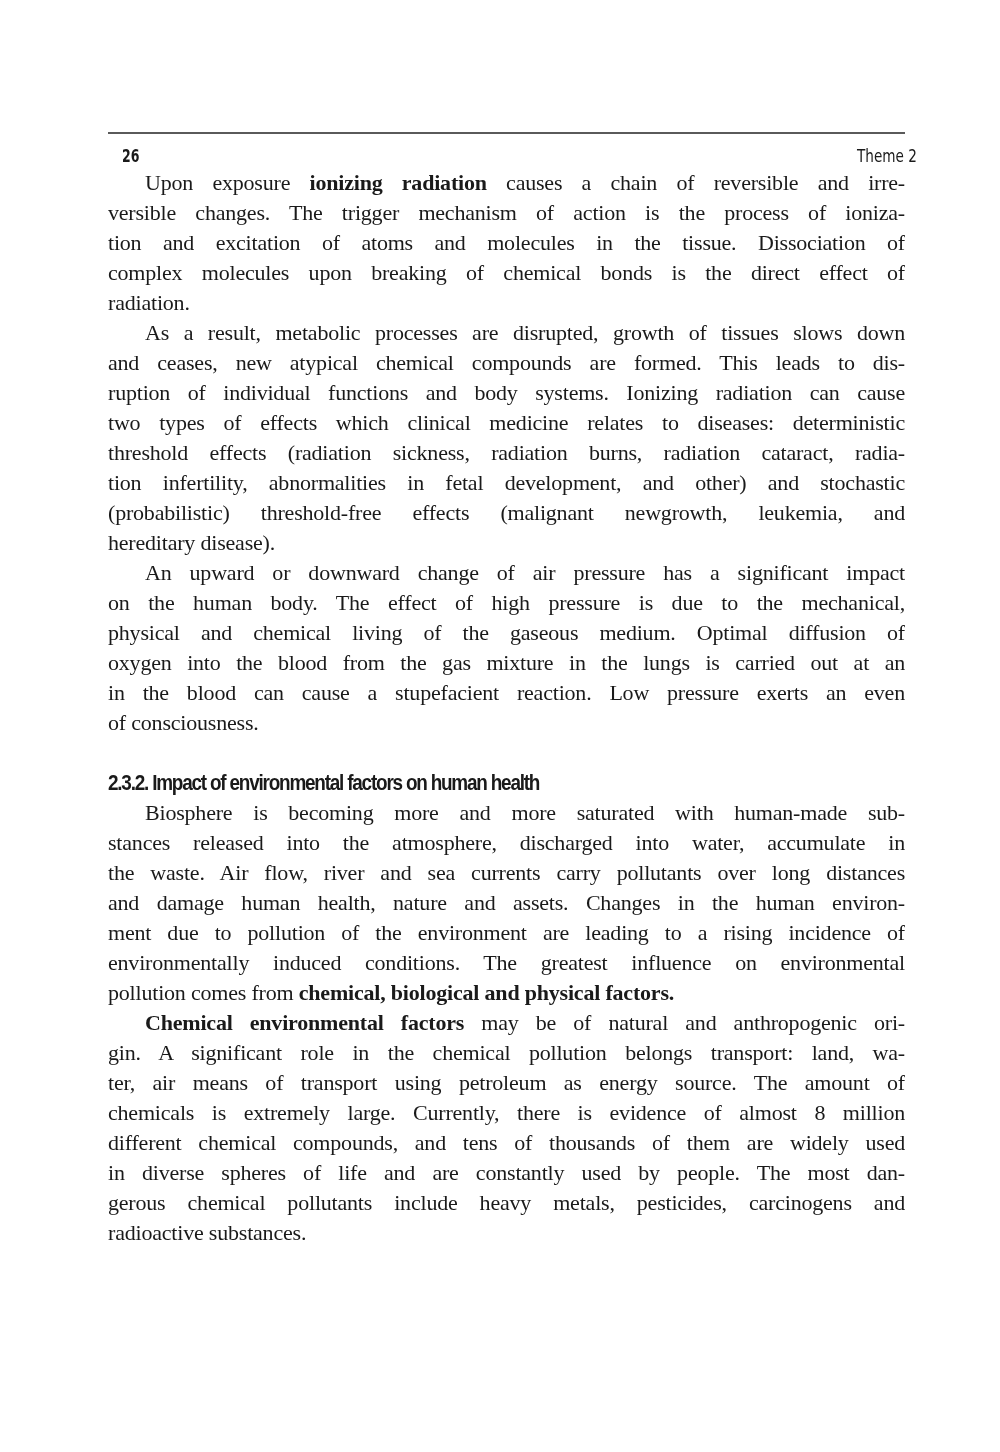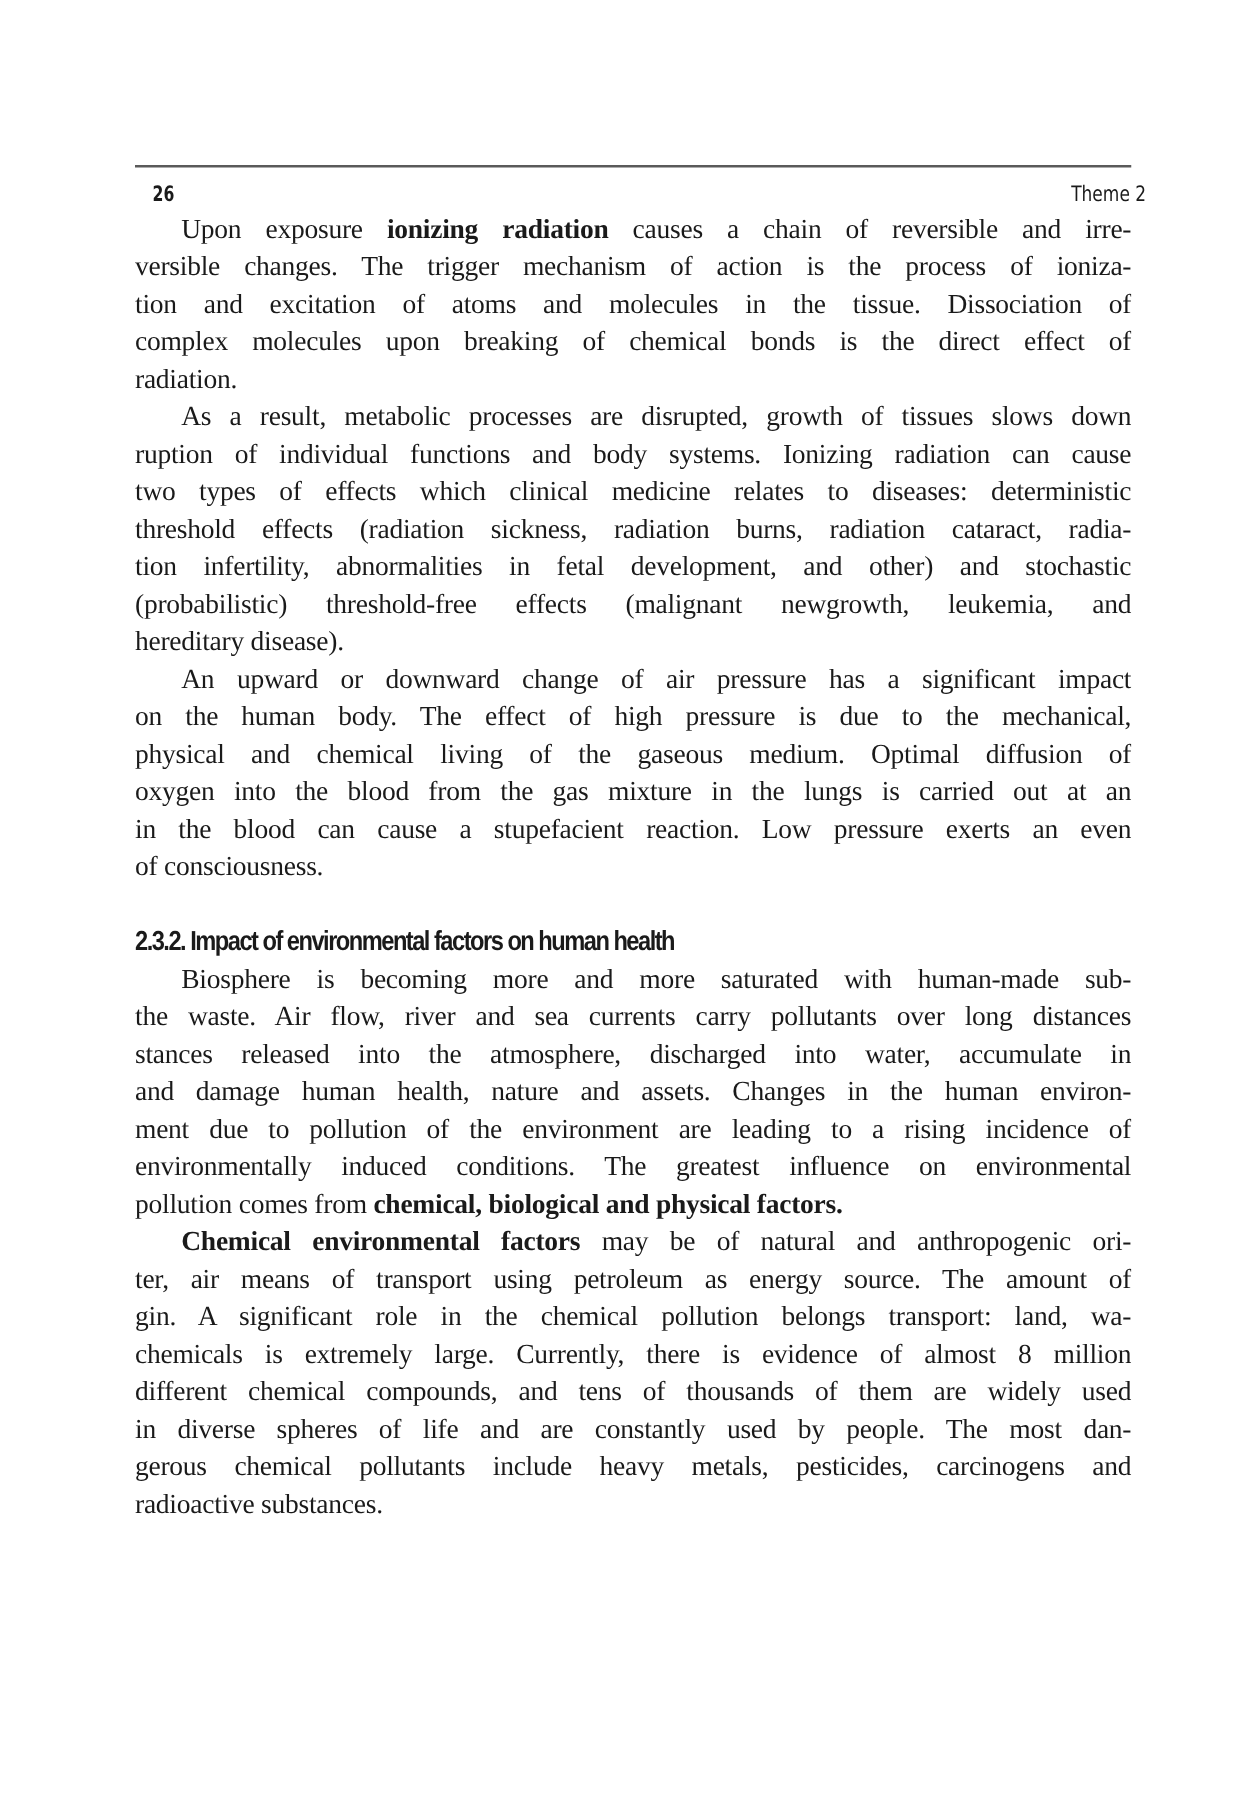--- a/index.html
+++ b/index.html
@@ -29,20 +29,21 @@
   <div>
     <div class="line indent"><span>Upon exposure </span><b>ionizing radiation</b><span> causes a chain of reversible and irre-</span></div>
     <div class="line">versible changes. The trigger mechanism of action is the process of ioniza-</div>
     <div class="line">tion and excitation of atoms and molecules in the tissue. Dissociation of</div>
     <div class="line">complex molecules upon breaking of chemical bonds is the direct effect of</div>
     <div class="line last">radiation.</div>
   </div>
 
   <div>
     <div class="line indent">As a result, metabolic processes are disrupted, growth of tissues slows down</div>
+    <div class="line">and ceases, new atypical chemical compounds are formed. This leads to dis-</div>
     <div class="line">ruption of individual functions and body systems. Ionizing radiation can cause</div>
     <div class="line">two types of effects which clinical medicine relates to diseases: deterministic</div>
     <div class="line">threshold effects (radiation sickness, radiation burns, radiation cataract, radia-</div>
     <div class="line">tion infertility, abnormalities in fetal development, and other) and stochastic</div>
     <div class="line">(probabilistic) threshold-free effects (malignant newgrowth, leukemia, and</div>
     <div class="line last">hereditary disease).</div>
   </div>
 
   <div>
     <div class="line indent">An upward or downward change of air pressure has a significant impact</div>
@@ -50,32 +51,32 @@
     <div class="line">physical and chemical living of the gaseous medium. Optimal diffusion of</div>
     <div class="line">oxygen into the blood from the gas mixture in the lungs is carried out at an</div>
     <div class="line">in the blood can cause a stupefacient reaction. Low pressure exerts an even</div>
     <div class="line last">of consciousness.</div>
   </div>
 
   <div class="heading">2.3.2. Impact of environmental factors on human health</div>
 
   <div>
     <div class="line indent">Biosphere is becoming more and more saturated with human-made sub-</div>
+    <div class="line">stances released into the atmosphere, discharged into water, accumulate in</div>
     <div class="line">the waste. Air flow, river and sea currents carry pollutants over long distances</div>
-    <div class="line">stances released into the atmosphere, discharged into water, accumulate in</div>
     <div class="line">and damage human health, nature and assets. Changes in the human environ-</div>
     <div class="line">ment due to pollution of the environment are leading to a rising incidence of</div>
     <div class="line">environmentally induced conditions. The greatest influence on environmental</div>
     <div class="line last"><span>pollution comes from </span><b>chemical, biological and physical factors.</b></div>
   </div>
 
   <div>
     <div class="line indent"><b>Chemical environmental factors</b><span> may be of natural and anthropogenic ori-</span></div>
+    <div class="line">gin. A significant role in the chemical pollution belongs transport: land, wa-</div>
     <div class="line">ter, air means of transport using petroleum as energy source. The amount of</div>
-    <div class="line">gin. A significant role in the chemical pollution belongs transport: land, wa-</div>
     <div class="line">chemicals is extremely large. Currently, there is evidence of almost 8 million</div>
     <div class="line">different chemical compounds, and tens of thousands of them are widely used</div>
     <div class="line">in diverse spheres of life and are constantly used by people. The most dan-</div>
     <div class="line">gerous chemical pollutants include heavy metals, pesticides, carcinogens and</div>
     <div class="line last">radioactive substances.</div>
   </div>
 
 </div>
 
 </body></html>

